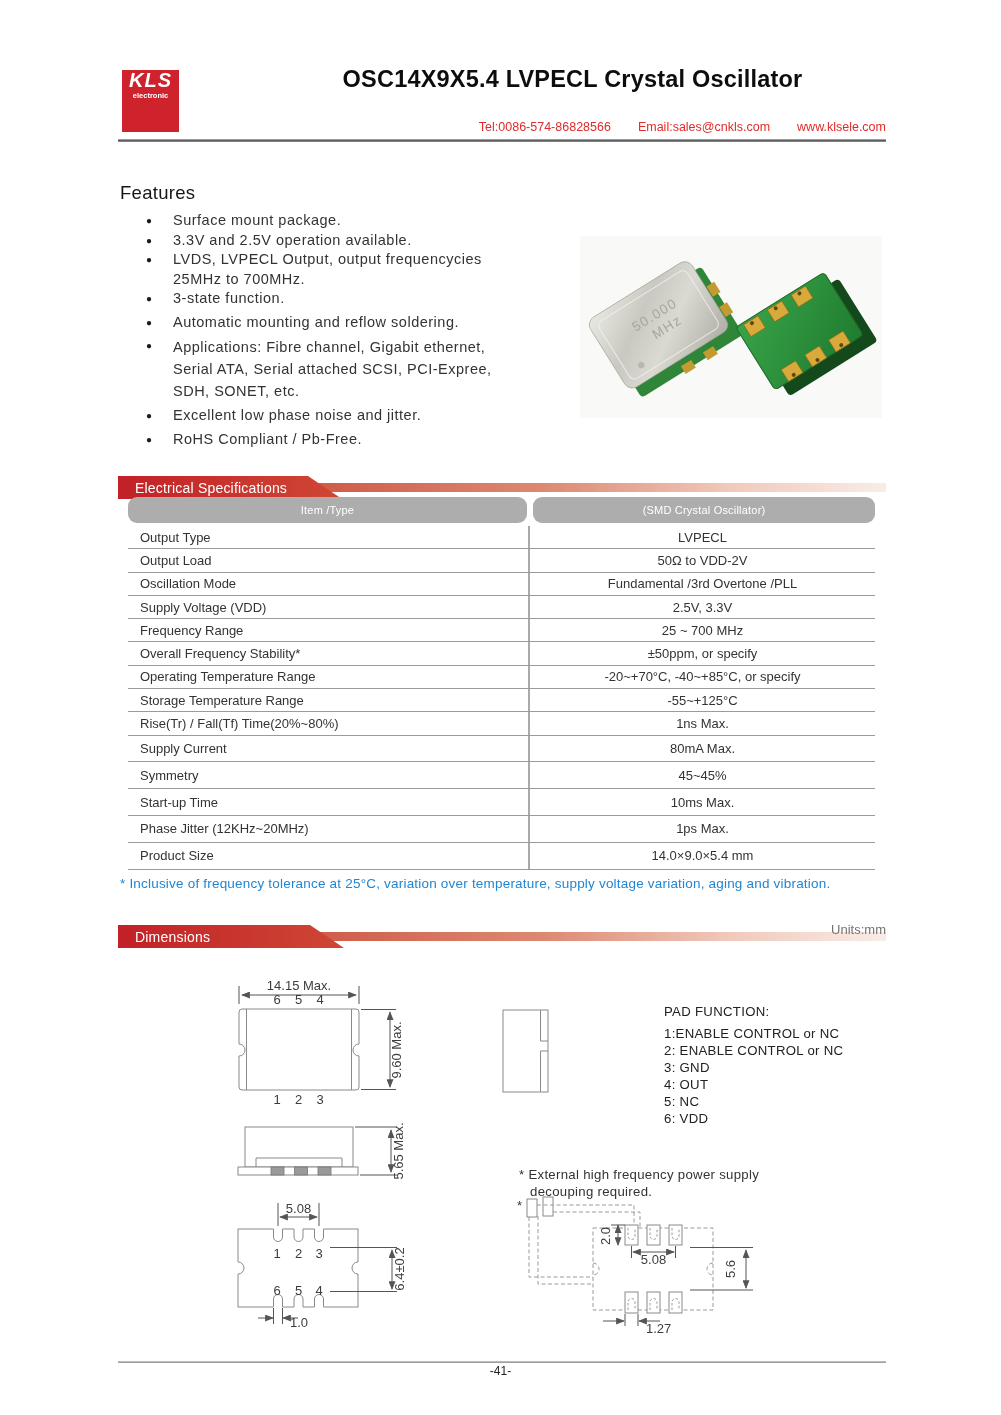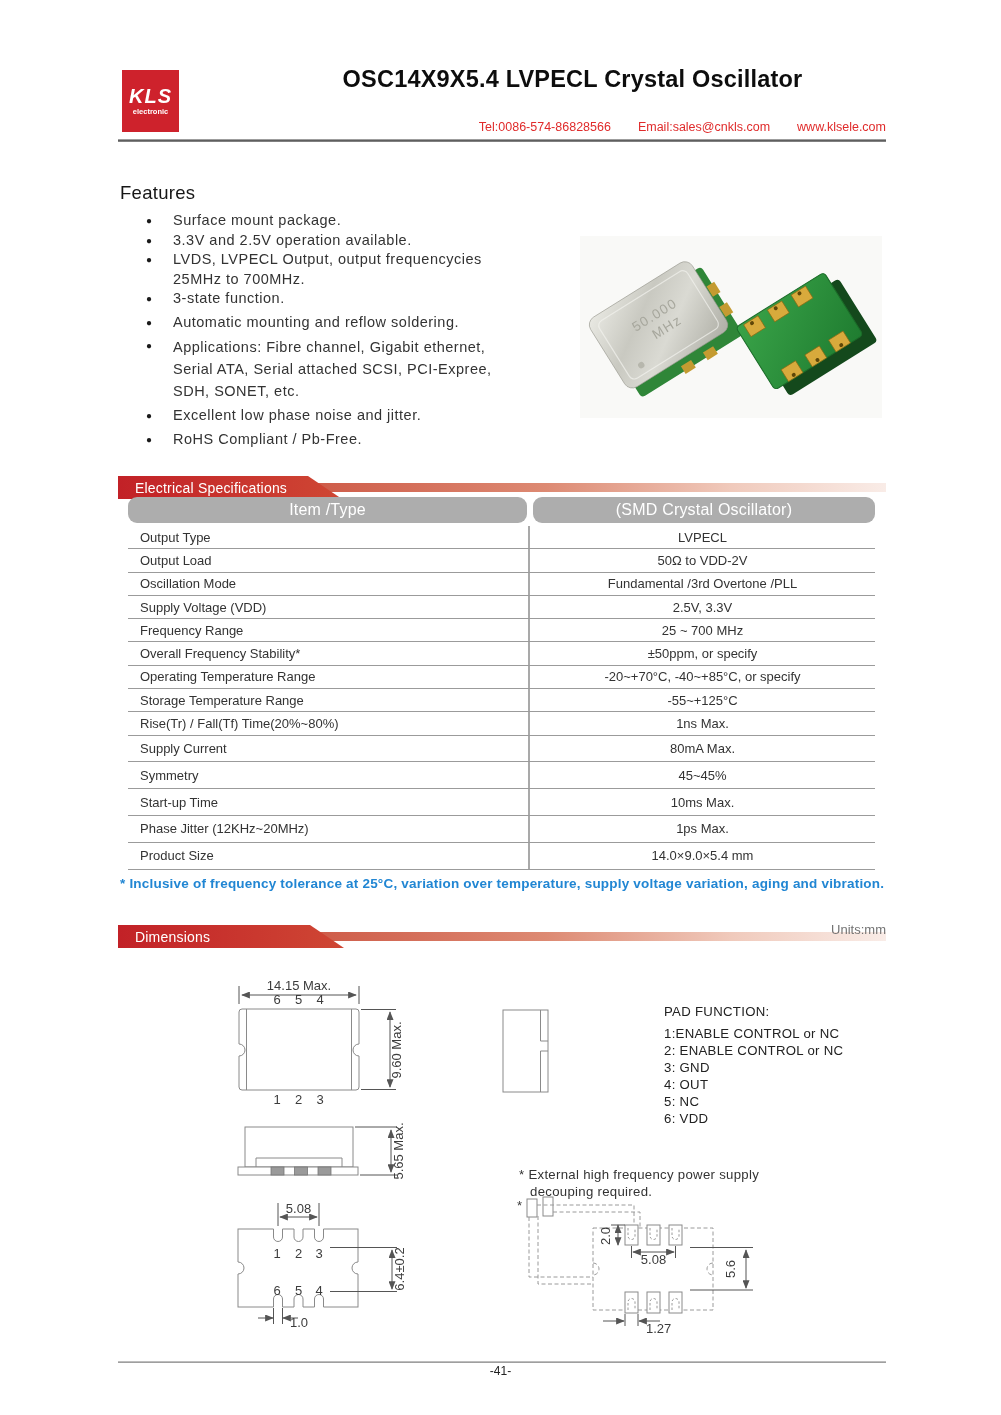--- a/index.html
+++ b/index.html
@@ -1,21 +1,21 @@
 <!DOCTYPE html>
 <html><head>
 <meta charset="utf-8">
 <style>
   html,body{margin:0;padding:0;background:#ffffff;}
   .page{position:relative;width:1001px;height:1415px;background:#fff;
         font-family:"Liberation Sans",sans-serif;overflow:hidden;}
 
   
   .logo{position:absolute;left:122px;top:70px;width:57px;height:62px;background:#ce222c;
-        color:#fff;display:flex;flex-direction:column;align-items:center;justify-content:center;}
+        color:#fff;display:flex;flex-direction:column;align-items:center;}
   .logo .brand{font-size:20px;font-weight:bold;letter-spacing:1px;line-height:20px;font-style:italic;}
   .logo .sub{font-size:7.5px;font-weight:bold;margin-top:1px;}
   .title{position:absolute;left:250px;top:66px;width:645px;text-align:center;
          font-size:23.5px;font-weight:bold;color:#0d0d0d;letter-spacing:.2px;}
   .contact{position:absolute;right:115px;top:120px;display:flex;gap:27px;
            font-size:12.5px;color:#e02b2b;}
   .header-rule{position:absolute;left:118px;top:139px;width:768px;height:3px;
                background:linear-gradient(180deg,#bdbdbd,#555 55%,#9a9a9a);}
 
   
@@ -40,32 +40,32 @@
   .banner .label{position:absolute;left:0;top:0;height:23px;display:flex;align-items:center;
      padding-left:17px;box-sizing:border-box;color:#fff;font-size:14px;letter-spacing:.2px;
      background:linear-gradient(90deg,#c22127,#cf4734);
      clip-path:polygon(0 0,calc(100% - 34px) 0,100% 100%,0 100%);}
   #elec-banner .label{width:224px;}
   #dim-banner .label{width:226px;}
   .units{position:absolute;right:0;top:-3px;font-size:13px;color:#737373;}
 
   
   .thead{position:absolute;left:128px;top:497px;width:747px;height:26px;display:flex;gap:6px;}
-  .thead .hc{background:#adadad;border-radius:9px;color:#fff;font-size:16px;
+  .thead .hc{background:#adadad;border-radius:9px;color:#fff;font-size:11px;
              display:flex;align-items:center;justify-content:center;letter-spacing:.2px;}
   .hc.l{width:399px;}
   .hc.r{flex:1;}
   .tbody{position:absolute;left:128px;top:526px;width:747px;}
   .trow{display:flex;border-bottom:1px solid #9b9b9b;box-sizing:border-box;height:23.3px;}
   .trow:nth-child(n+10){height:26.8px;}
   .tc-l{width:400px;display:flex;align-items:center;padding-left:12px;box-sizing:border-box;
         font-size:13px;color:#333;}
   .tc-r{flex:1;border-left:2px solid #a9a9a9;display:flex;align-items:center;justify-content:center;
         font-size:13px;color:#333;text-align:center;}
-  .footnote{position:absolute;left:120px;top:876px;font-size:13.5px;color:#2186d3;letter-spacing:.2px;font-weight:bold;}
+  .footnote{position:absolute;left:120px;top:876px;font-size:13.5px;color:#2186d3;letter-spacing:.2px;}
 
   
   .drawings{position:absolute;left:118px;top:960px;}
   .draw{stroke:#8a8a8a;fill:#fff;stroke-width:1;}
   .ln{stroke:#8a8a8a;stroke-width:1;fill:none;}
   .dim{stroke:#555;stroke-width:1;fill:none;}
   .cover{fill:#fff;stroke:none;}
   .dash{stroke:#9a9a9a;stroke-width:1;fill:none;stroke-dasharray:4 2.5;}
   .dash2{stroke:#9a9a9a;stroke-width:1;fill:none;stroke-dasharray:2.5 2;}
   .drawings text{fill:#3c3c3c;font-size:13px;font-family:"Liberation Sans",sans-serif;}

